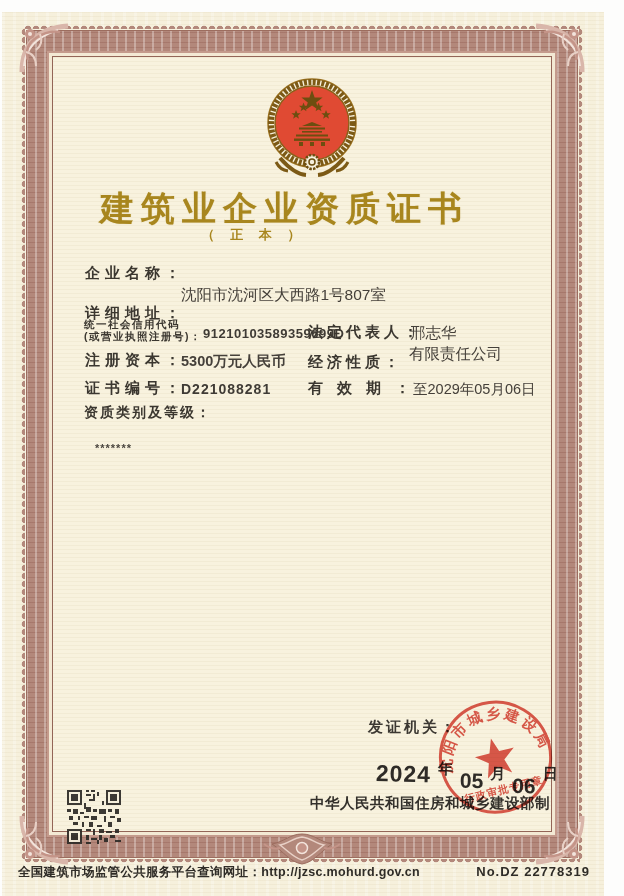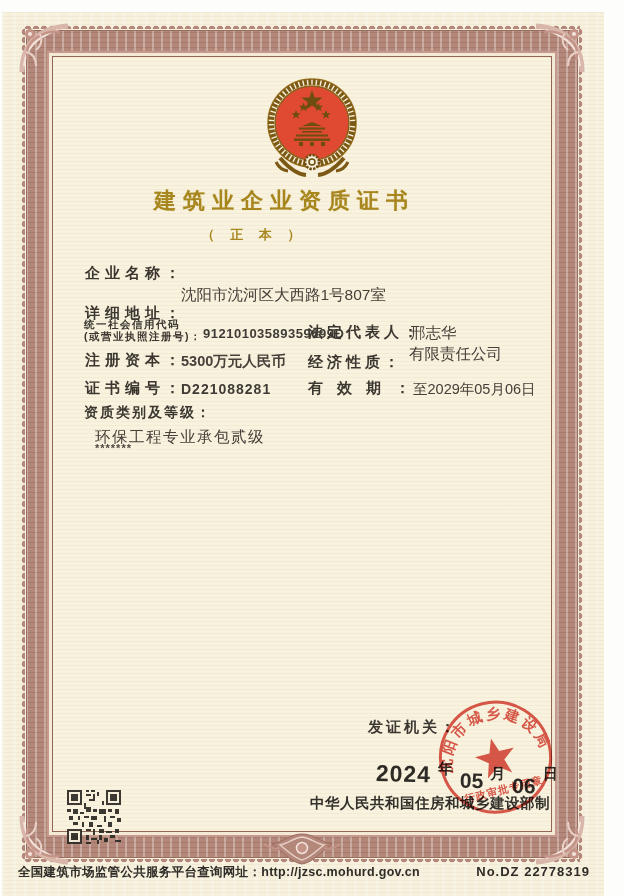--- a/index.html
+++ b/index.html
@@ -34,21 +34,21 @@
   .sc-right{right:-3px;background-image:radial-gradient(circle at 0px 4px,#b3887b 3.1px,rgba(0,0,0,0) 3.6px);background-size:6px 8px;}
   .corner{position:absolute;width:52px;height:52px;z-index:2;}
   .c-tl{left:-4px;top:-4px;}
   .c-tr{right:-4px;top:-4px;transform:scaleX(-1);}
   .c-bl{left:-4px;bottom:-4px;transform:scaleY(-1);}
   .c-br{right:-4px;bottom:-4px;transform:scale(-1,-1);}
   .crest{position:absolute;left:50%;bottom:-8px;transform:translateX(-50%);z-index:2;}
   
   .emblem{position:absolute;left:266px;top:76px;z-index:3;}
   .title{position:absolute;left:0;top:186px;width:562px;text-align:center;z-index:3;
-         font-size:22px;font-weight:700;color:#a8861e;letter-spacing:7px;text-indent:7px;
+         font-size:34px;font-weight:700;color:#a8861e;letter-spacing:7px;text-indent:7px;
          text-shadow:0 0 1px rgba(168,134,30,.4);}
   .subtitle{position:absolute;left:0;top:226px;width:502px;text-align:center;z-index:3;
          font-size:13px;font-weight:700;color:#a8861e;letter-spacing:6px;text-indent:6px;}
   
   .lab{position:absolute;font-weight:700;font-size:15px;color:#3b3730;letter-spacing:5px;z-index:3;white-space:nowrap;}
   .lab5{letter-spacing:4px;}
   .lab-wide{letter-spacing:14px;}
   .lab-small{font-size:10.5px;letter-spacing:1.5px;line-height:12px;}
   .val{position:absolute;font-size:15.5px;color:#45403a;z-index:3;white-space:nowrap;font-weight:500;}
   .val-code{font-size:13px;font-weight:700;letter-spacing:.5px;color:#3f3b35;}
@@ -188,21 +188,20 @@
   <div class="lab lab5" style="left:308px;top:353px;">经济性质：</div>
   <div class="val" style="left:409px;top:344px;">有限责任公司</div>
 
   <div class="lab" style="left:85px;top:379px;">证书编号：</div>
   <div class="val val-cert" style="left:181px;top:381px;">D221088281</div>
 
   <div class="lab lab-wide" style="left:308px;top:379px;">有效期：</div>
   <div class="val" style="left:413px;top:380px;font-size:14.5px;">至2029年05月06日</div>
 
   <div class="lab" style="left:84px;top:404px;font-size:14px;letter-spacing:2px;">资质类别及等级：</div>
-  <div class="val" style="left:95px;top:427px;letter-spacing:1.5px;">环保工程专业承包贰级</div>
   <div class="stars" style="left:95px;top:442px;">*******</div>
 
   <div class="authority">发证机关：</div>
 
   <div class="date-row">
     <span class="d-year">2024</span>
     <span class="d-yu">年</span>
     <span class="d-month">05</span>
     <span class="d-mu">月</span>
     <span class="d-day">06</span>

